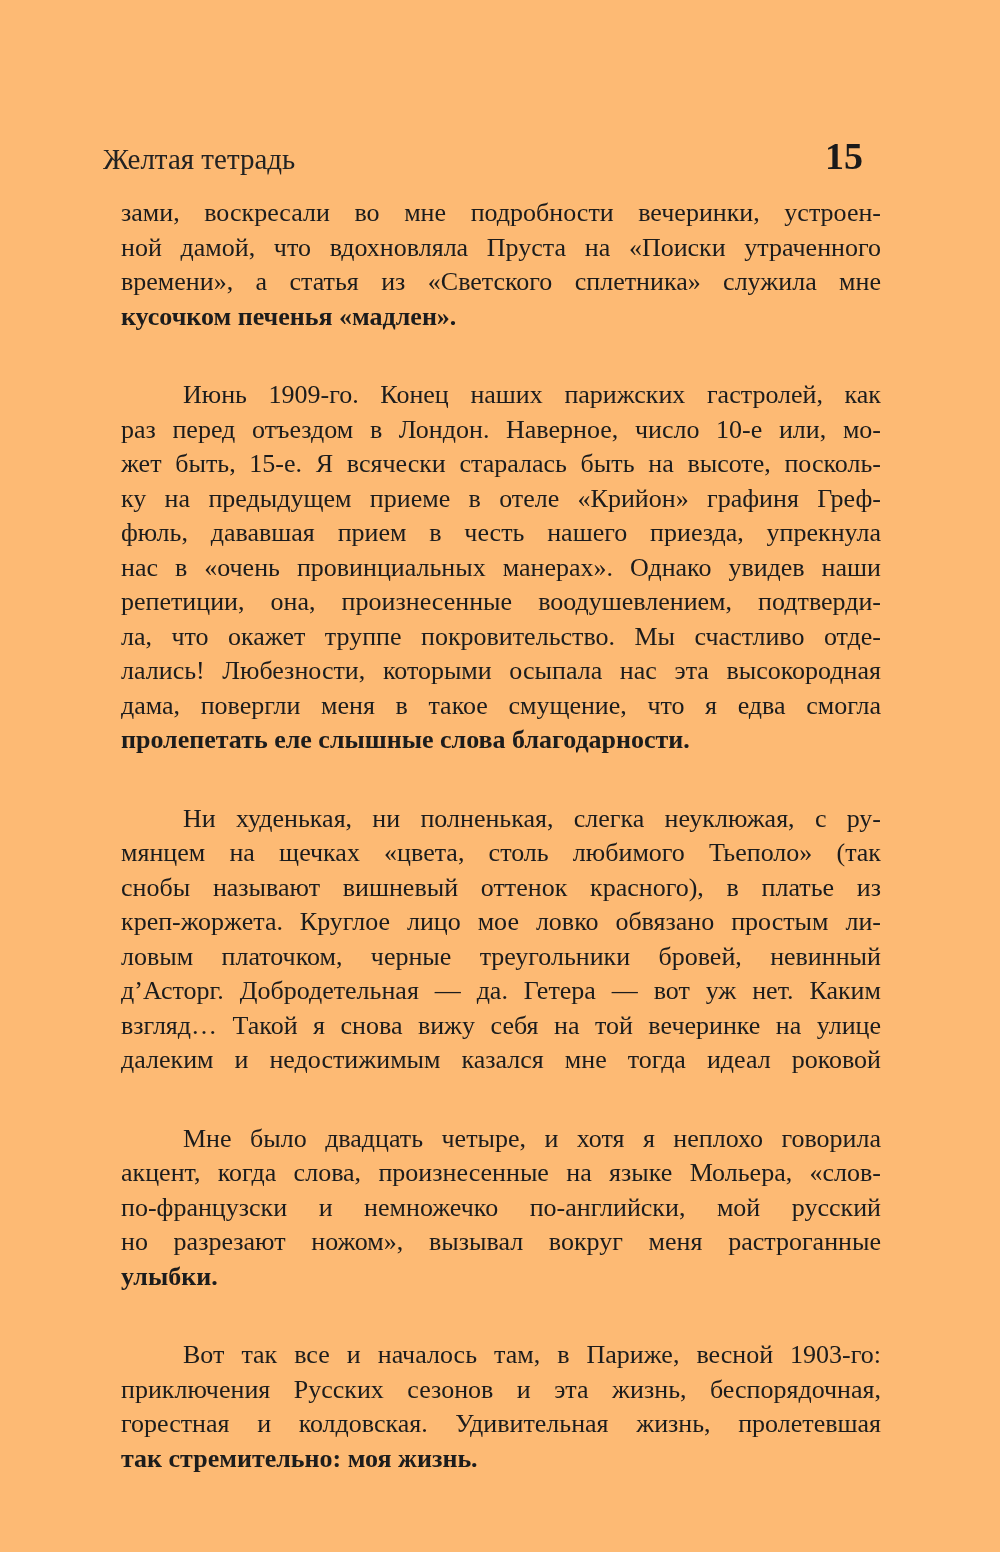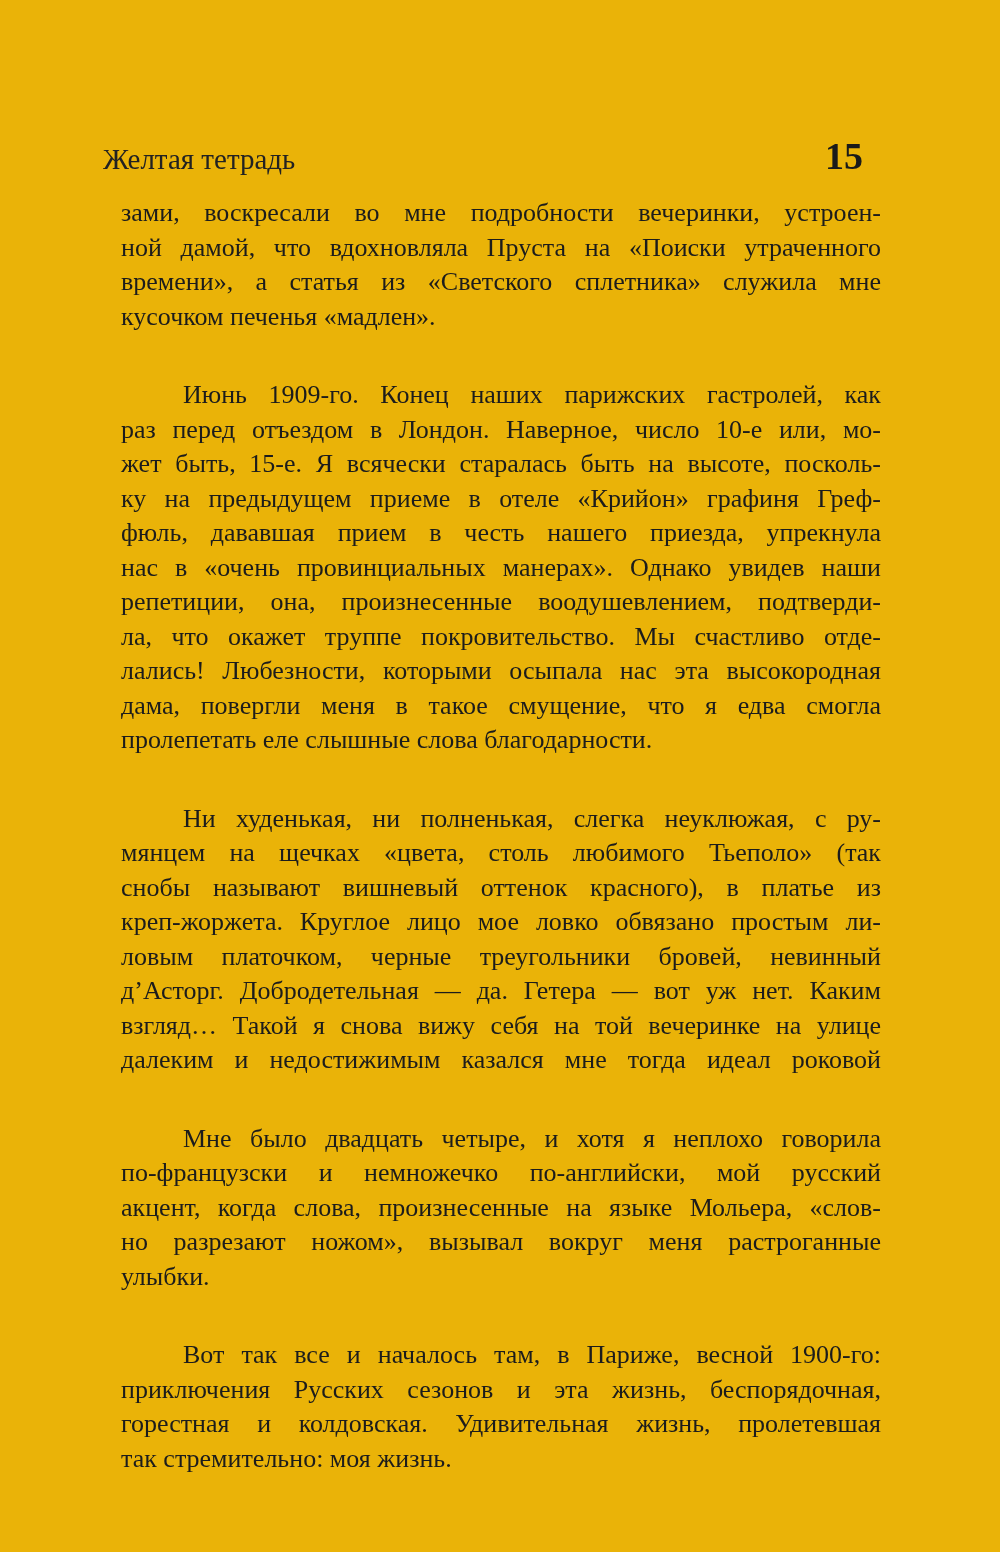--- a/index.html
+++ b/index.html
@@ -4,21 +4,21 @@
 <style>
   html, body {
     margin: 0;
     padding: 0;
     background: #e8e8e8;
   }
   .page {
     position: relative;
     width: 1000px;
     height: 1552px;
-    background: #eab308;
+    background: #fdba74;
     font-family: "Liberation Serif", "DejaVu Serif", serif;
     color: #1c1c1c;
     overflow: hidden;
   }
   .running-header {
     position: absolute;
     left: 103px;
     top: 134px;
     width: 760px;
     display: flex;
@@ -47,20 +47,21 @@
     margin: 0;
     padding: 0;
   }
   .line {
     text-align: justify;
     text-align-last: justify;
     white-space: normal;
   }
   .line.last {
     text-align-last: left;
+    font-weight: bold;
   }
   .line.indent {
     text-indent: 62px;
     margin-top: 44px;
   }
 </style>
 </head>
 <body>
 
 <div class="page">
@@ -93,25 +94,25 @@
         <div class="line">мянцем на щечках «цвета, столь любимого Тьеполо» (так</div>
         <div class="line">снобы называют вишневый оттенок красного), в платье из</div>
         <div class="line">креп-жоржета. Круглое лицо мое ловко обвязано простым ли-</div>
         <div class="line">ловым платочком, черные треугольники бровей, невинный</div>
         <div class="line">д’Асторг. Добродетельная — да. Гетера — вот уж нет. Каким</div>
         <div class="line">взгляд… Такой я снова вижу себя на той вечеринке на улице</div>
         <div class="line">далеким и недостижимым казался мне тогда идеал роковой</div>
       </div>
       <div class="para">
         <div class="line indent">Мне было двадцать четыре, и хотя я неплохо говорила</div>
+        <div class="line">акцент, когда слова, произнесенные на языке Мольера, «слов-</div>
         <div class="line">по-французски и немножечко по-английски, мой русский</div>
-        <div class="line">акцент, когда слова, произнесенные на языке Мольера, «слов-</div>
         <div class="line">но разрезают ножом», вызывал вокруг меня растроганные</div>
         <div class="line last">улыбки.</div>
       </div>
       <div class="para">
-        <div class="line indent">Вот так все и началось там, в Париже, весной 1900-го:</div>
+        <div class="line indent">Вот так все и началось там, в Париже, весной 1903-го:</div>
         <div class="line">приключения Русских сезонов и эта жизнь, беспорядочная,</div>
         <div class="line">горестная и колдовская. Удивительная жизнь, пролетевшая</div>
         <div class="line last">так стремительно: моя жизнь.</div>
       </div>
     </div>
 </div>
 
 </body></html>

